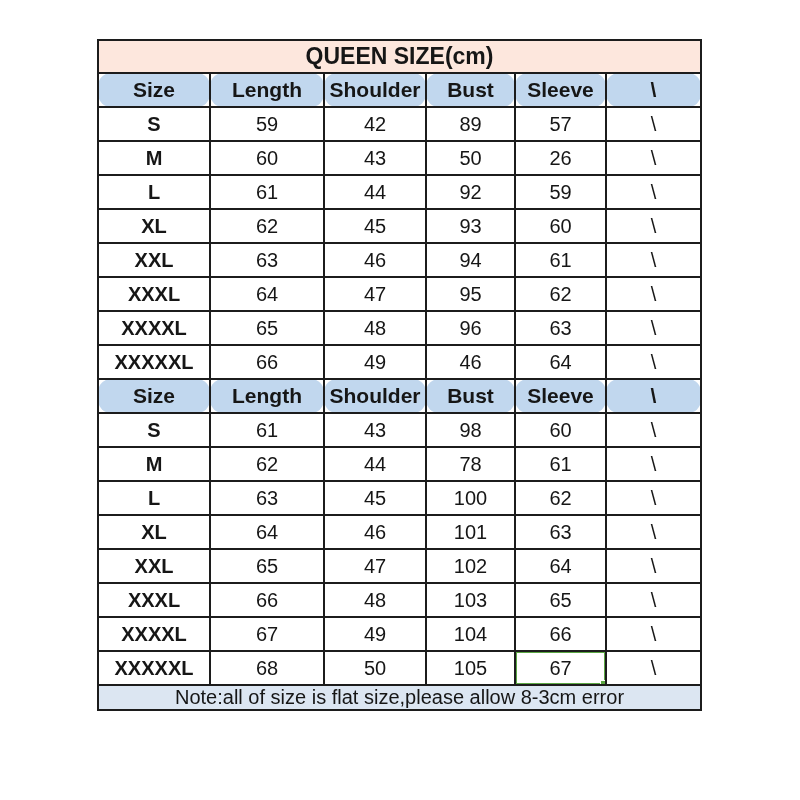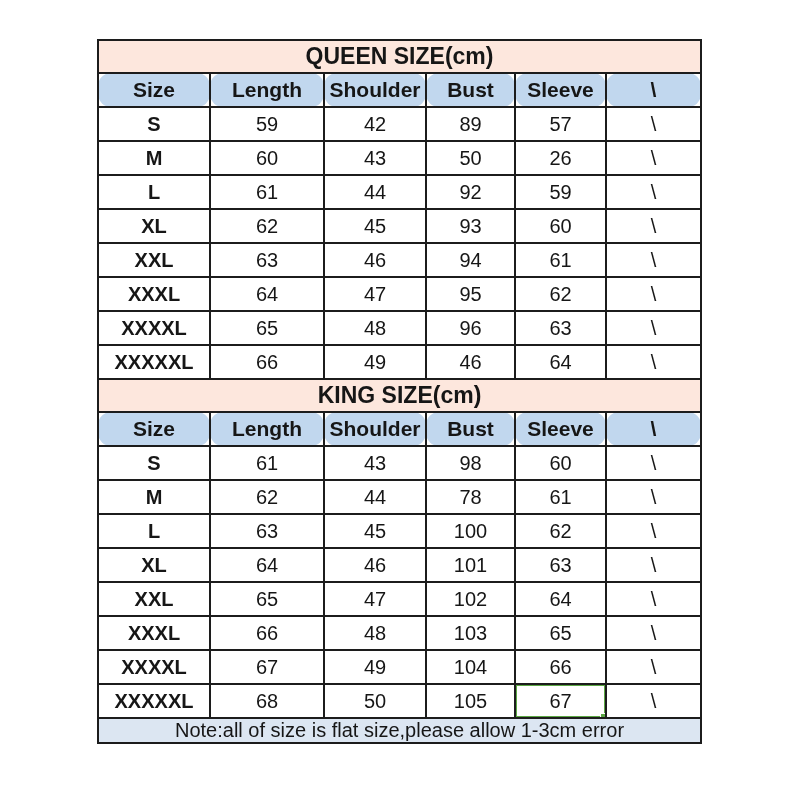--- a/index.html
+++ b/index.html
@@ -170,23 +170,20 @@
     </tr>
     <tr class="data-row">
       <td class="size-col">XXXXXL</td>
       <td>66</td>
       <td>49</td>
       <td>46</td>
       <td>64</td>
       <td>\</td>
     </tr>
 
-    <tr class="title-row">
-      <th colspan="6">KING SIZE(cm)</th>
-    </tr>
     <tr class="head-row">
       <th>Size</th>
       <th>Length</th>
       <th>Shoulder</th>
       <th>Bust</th>
       <th>Sleeve</th>
       <th>\</th>
     </tr>
     <tr class="data-row">
       <td class="size-col">S</td>
@@ -251,17 +248,17 @@
       <td>105</td>
       <td class="selected">
         <span>67</span>
         <span class="sel-border"></span>
         <span class="sel-handle"></span>
       </td>
       <td>\</td>
     </tr>
 
     <tr class="note-row">
-      <td colspan="6">Note:all of size is flat size,please allow 1-3cm error</td>
+      <td colspan="6">Note:all of size is flat size,please allow 8-3cm error</td>
     </tr>
   </tbody>
     </table>
 </div>
 
 </body></html>

